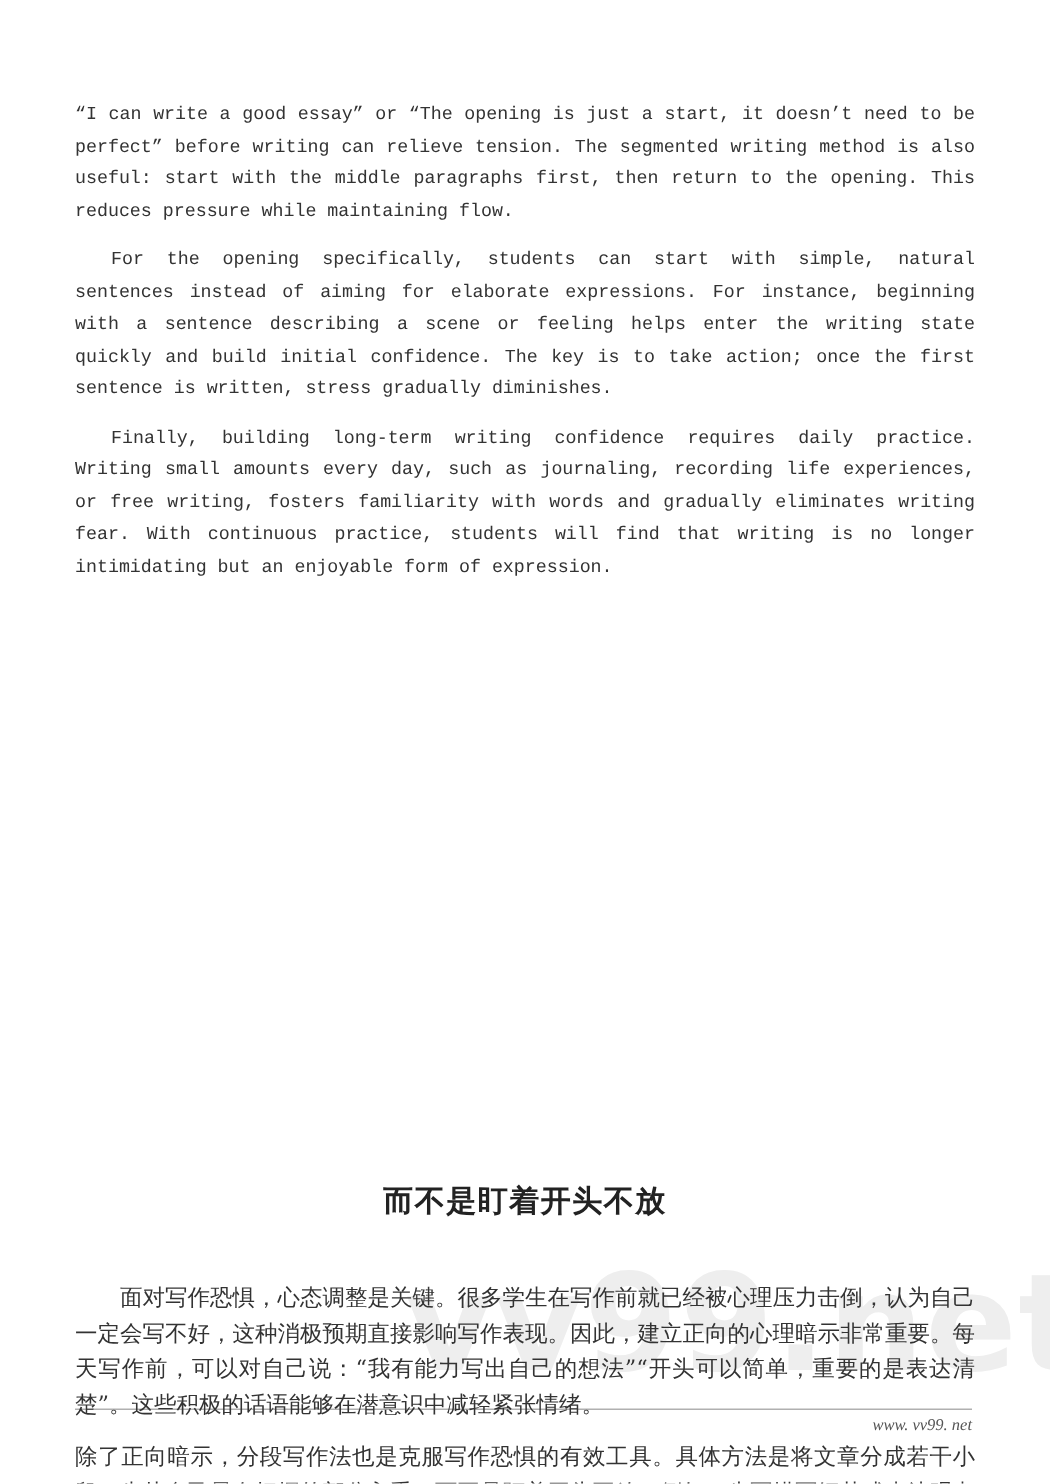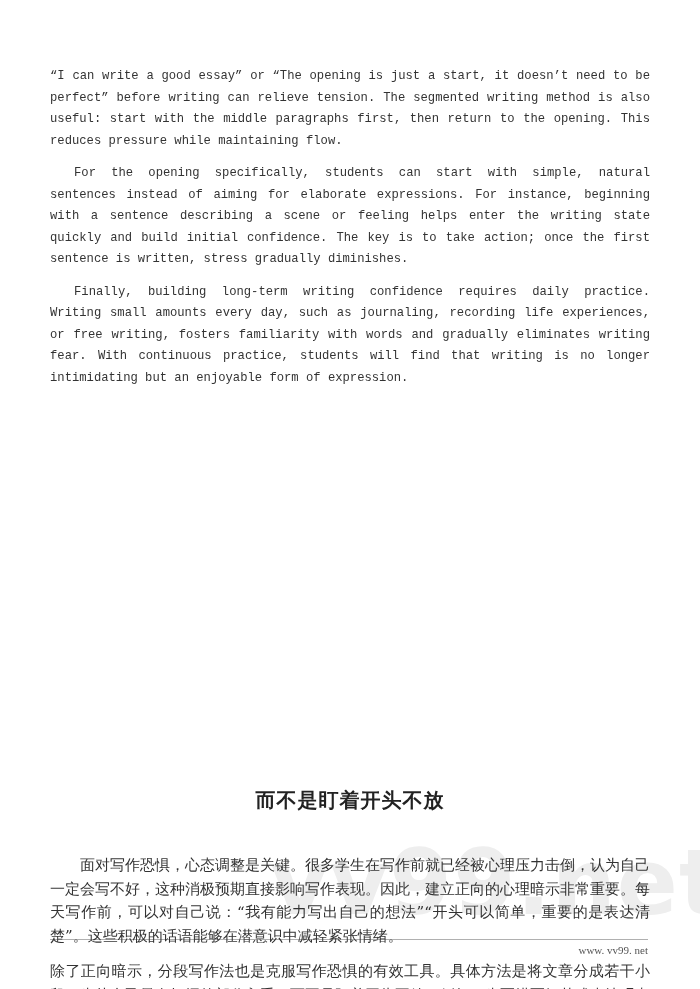--- a/index.html
+++ b/index.html
@@ -93,20 +93,21 @@
       top: 939px;
       width: 598px;
       height: 0;
       border-top: 1.5px solid #b0b0b0;
     }
     .footer-text {
       position: absolute;
       right: 52px;
       top: 944px;
       font-family: "Liberation Serif", "DejaVu Serif", serif;
+      font-style: italic;
       font-size: 11px;
       color: #555555;
     }
   </style>
 </head>
 <body>
 
 <div class="page">
 
   <div class="watermark">vv99.net</div>

